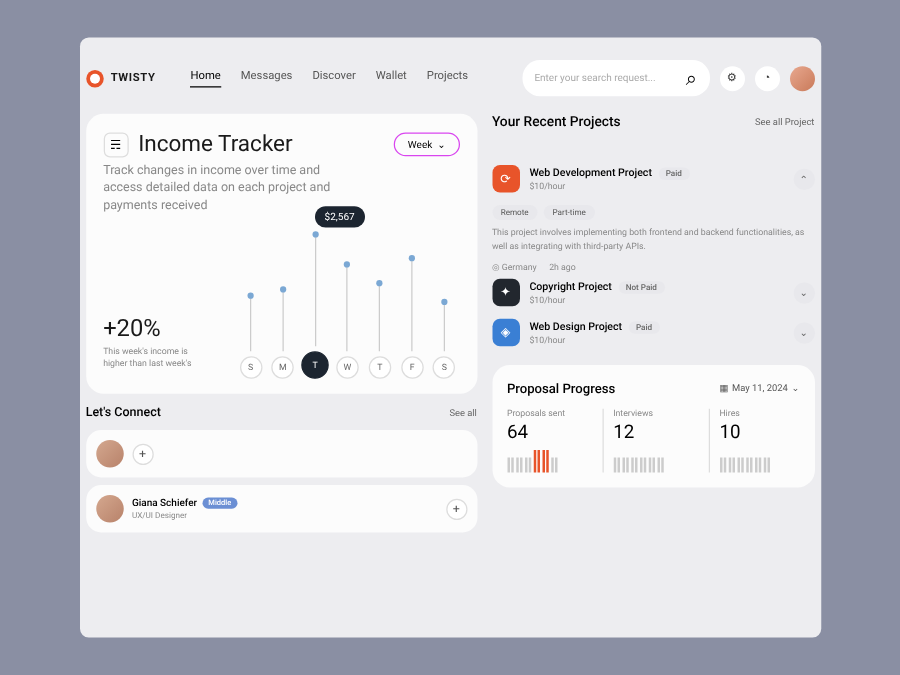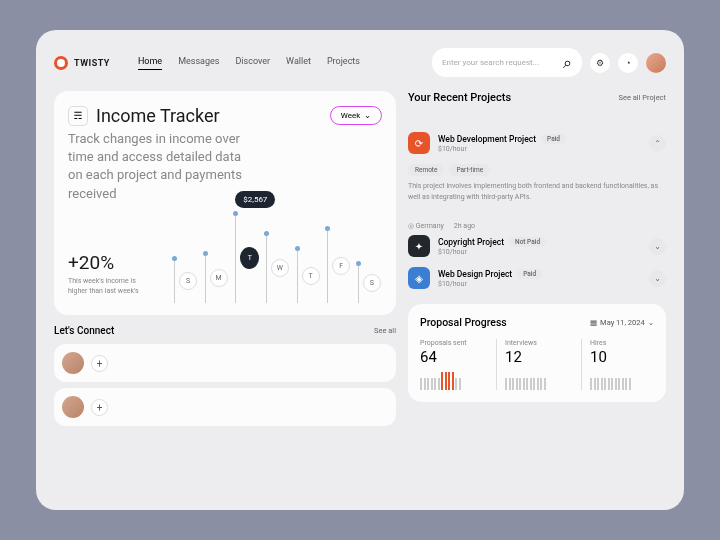--- a/index.html
+++ b/index.html
@@ -1,17 +1,17 @@
 <!DOCTYPE html>
 <html><head>
 <meta charset="utf-8">
 <style>
 *{margin:0;padding:0;box-sizing:border-box;font-family:-apple-system,BlinkMacSystemFont,"Segoe UI",Roboto,sans-serif}
 body{background:#8a8fa3;width:720px;height:540px;display:flex;align-items:center;justify-content:center}
-.app{width:648px;height:480px;background:#ededf0;border-radius:20px;padding:18px 18px;overflow:hidden}
+.app{width:593px;height:480px;background:#ededf0;border-radius:7px;padding:18px 5px;overflow:hidden}
 .topbar{display:flex;align-items:center;gap:14px;margin-bottom:14px}
 .logo{display:flex;align-items:center;gap:6px;font-weight:700;font-size:9px;letter-spacing:0.5px;color:#1a1a1a}
 .logo-icon{width:14px;height:14px;background:#e8542a;border-radius:50%;position:relative}
 .logo-icon::after{content:"";position:absolute;top:3px;left:3px;width:8px;height:8px;background:#fff;border-radius:50%}
 .nav{display:flex;gap:16px;font-size:9px;color:#555;margin-left:14px}
 .nav span{cursor:pointer}
 .nav .active{color:#000;border-bottom:1.5px solid #000;padding-bottom:3px}
 .topright{margin-left:auto;display:flex;align-items:center;gap:8px}
 .search{background:#fff;border-radius:14px;padding:5px 10px;display:flex;align-items:center;gap:6px;width:150px}
 .search input{border:none;outline:none;font-size:8px;flex:1;color:#999}
@@ -19,24 +19,24 @@
 .iconbtn{width:20px;height:20px;background:#fff;border-radius:50%;display:flex;align-items:center;justify-content:center;font-size:9px;color:#333;cursor:pointer}
 .avatar{width:20px;height:20px;border-radius:50%;background:linear-gradient(135deg,#e8a88f,#c97a5a)}
 .grid{display:flex;gap:12px}
 .left{flex:1;display:flex;flex-direction:column;gap:10px}
 .right{width:258px;display:flex;flex-direction:column;gap:10px}
 .card{background:#fcfcfc;border-radius:14px;padding:14px}
 .tracker{height:224px;position:relative}
 .tracker-head{display:flex;align-items:center;gap:8px}
 .tracker-icon{width:20px;height:20px;border:1px solid #ddd;border-radius:5px;display:flex;align-items:center;justify-content:center;font-size:10px}
 .tracker h2{font-size:18px;font-weight:400;color:#1a1a1a}
-.tracker-sub{font-size:13px;color:#888;margin-top:4px;max-width:190px;line-height:1.4}
+.tracker-sub{font-size:10px;color:#888;margin-top:4px;max-width:190px;line-height:1.4}
 .weekbtn{margin-left:auto;border:1px solid #d946ef;border-radius:12px;padding:4px 10px;font-size:8px;display:flex;align-items:center;gap:4px;cursor:pointer}
 .chart{position:absolute;top:72px;right:14px;left:120px;height:140px;display:flex;justify-content:space-between;align-items:flex-end}
-.bar{display:flex;flex-direction:row;align-items:center;gap:4px;width:24px}
+.bar{display:flex;flex-direction:column;align-items:center;gap:4px;width:24px}
 .stick{width:1px;background:#ccc;position:relative}
 .dot{width:5px;height:5px;background:#7ba8d4;border-radius:50%;position:absolute;top:-2px;left:-2px}
 .day{width:18px;height:18px;border:1px solid #ddd;border-radius:50%;display:flex;align-items:center;justify-content:center;font-size:7px;color:#666;background:#fff}
 .day.active{background:#1c2530;color:#fff;border-color:#1c2530;width:22px;height:22px}
 .tooltip{position:absolute;background:#1c2530;color:#fff;font-size:8px;padding:4px 8px;border-radius:10px;top:-22px;white-space:nowrap}
 .stat{position:absolute;left:14px;bottom:18px}
 .stat h3{font-size:19px;font-weight:400;color:#1a1a1a}
 .stat p{font-size:7px;color:#888;margin-top:3px;line-height:1.4;max-width:85px}
 .bottomrow{display:flex;gap:2px}
 .connect{flex:1.1}
@@ -63,21 +63,21 @@
 .picon.orange{background:#e8542a}
 .picon.dark{background:#22272e}
 .picon.blue{background:#3a7fd4}
 .ptitle{font-size:8.5px;font-weight:500;display:flex;align-items:center;gap:5px}
 .pstatus{font-size:6.5px;padding:1px 6px;border-radius:7px;background:#e8e8ec;color:#666}
 .prate{font-size:7px;color:#888;margin-top:1px}
 .expand{margin-left:auto;width:17px;height:17px;background:#e8e8ec;border-radius:50%;display:flex;align-items:center;justify-content:center;font-size:8px;cursor:pointer;color:#666}
 .tags{display:flex;gap:5px;margin:5px 0}
 .tag{font-size:6.5px;padding:2px 7px;background:#e8e8ec;border-radius:8px;color:#555}
 .pdesc{font-size:7px;color:#888;line-height:1.5;margin:3px 0}
-.pmeta{font-size:7px;color:#888;display:flex;gap:10px;margin-top:20px}
+.pmeta{font-size:7px;color:#888;display:flex;gap:10px;margin-top:8px}
 .proposal{background:#fcfcfc;border-radius:14px;padding:12px}
 .phead{display:flex;justify-content:space-between;align-items:center;margin-bottom:10px}
 .phead h4{font-size:10.5px;font-weight:500}
 .datebtn{font-size:7.5px;display:flex;align-items:center;gap:3px;color:#555;cursor:pointer}
 .pstats{display:flex;gap:12px}
 .pstat{flex:1;border-left:1px solid #ddd;padding-left:8px}
 .pstat:first-child{border-left:none;padding-left:0}
 .pstat .label{font-size:7px;color:#888}
 .pstat .val{font-size:15px;font-weight:400;margin-top:1px}
 .bars{display:flex;gap:1.5px;margin-top:6px;height:18px;align-items:flex-end}
@@ -184,20 +184,24 @@
             <h4>Let's Connect</h4>
             <span class="seeall">See all</span>
           </div>
           <div id="people">
               <div class="person">
                 <div class="pava"></div>
                 <div class="addbtn">+</div>
               </div>
               <div class="person">
                 <div class="pava"></div>
+                <div class="pinfo">
+                  <div class="pname">Giana Schiefer<span class="badge middle">Middle</span></div>
+                  <div class="prole">UX/UI Designer</div>
+                </div>
                 <div class="addbtn">+</div>
               </div>
             </div>
         </div>
       </div>
     </div>
 
     <div class="right">
       <div>
         <div class="rhead">

